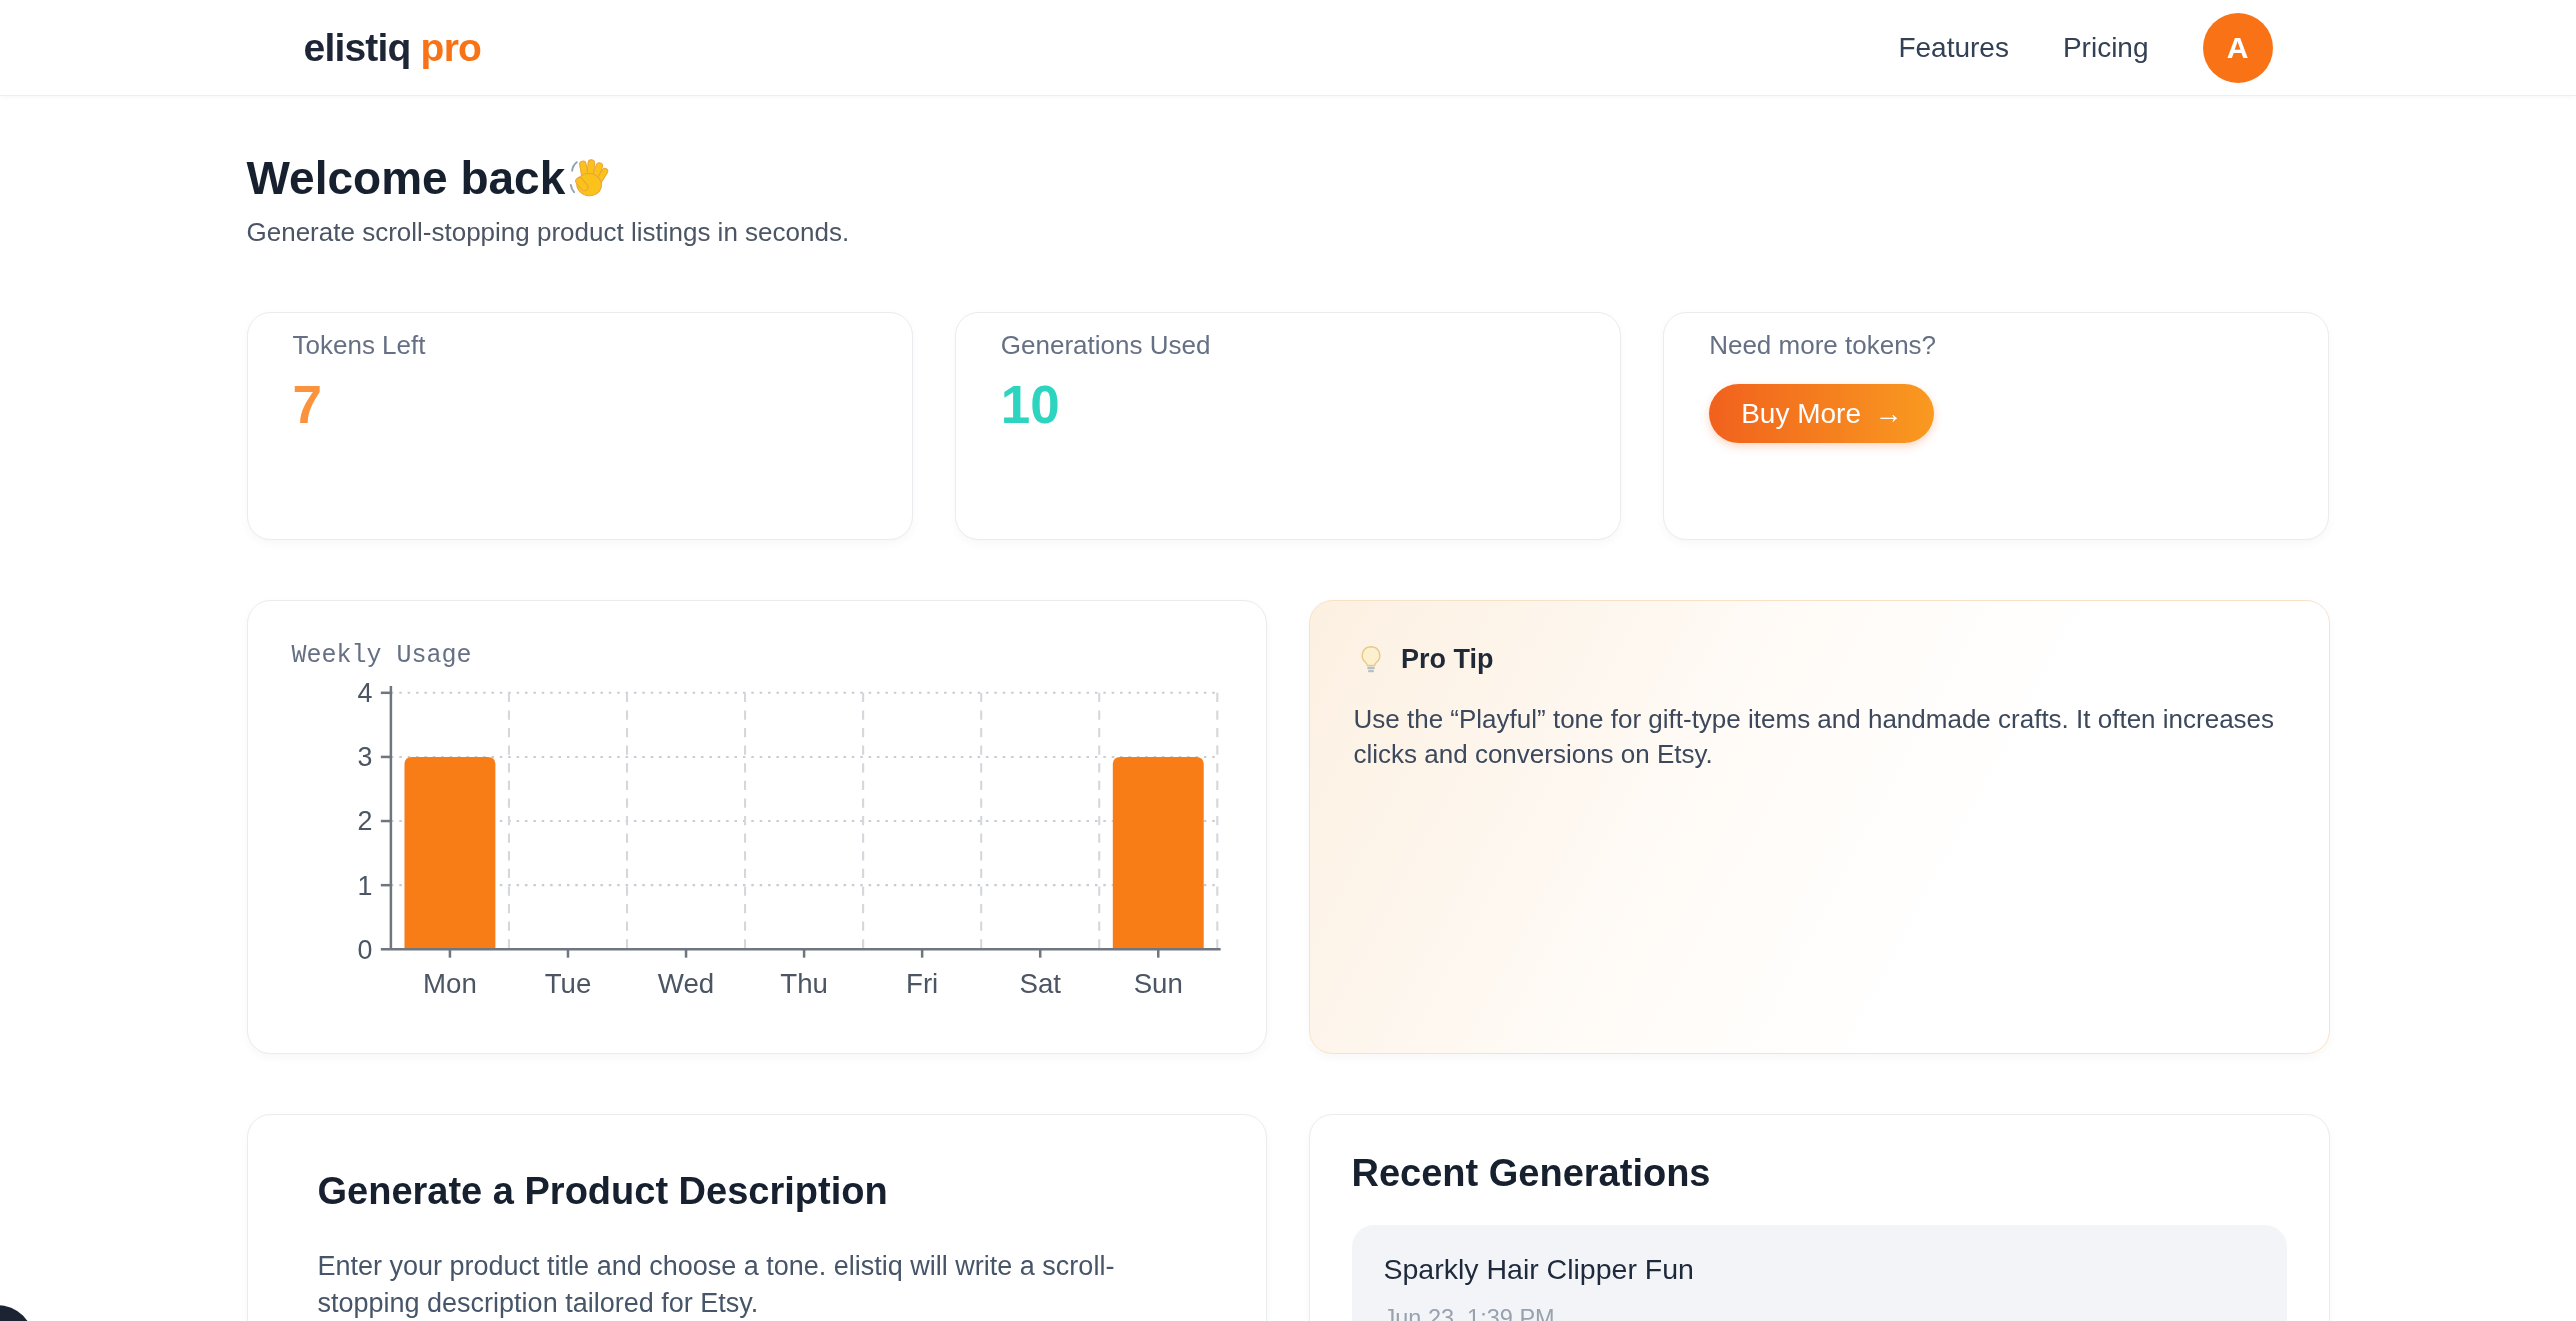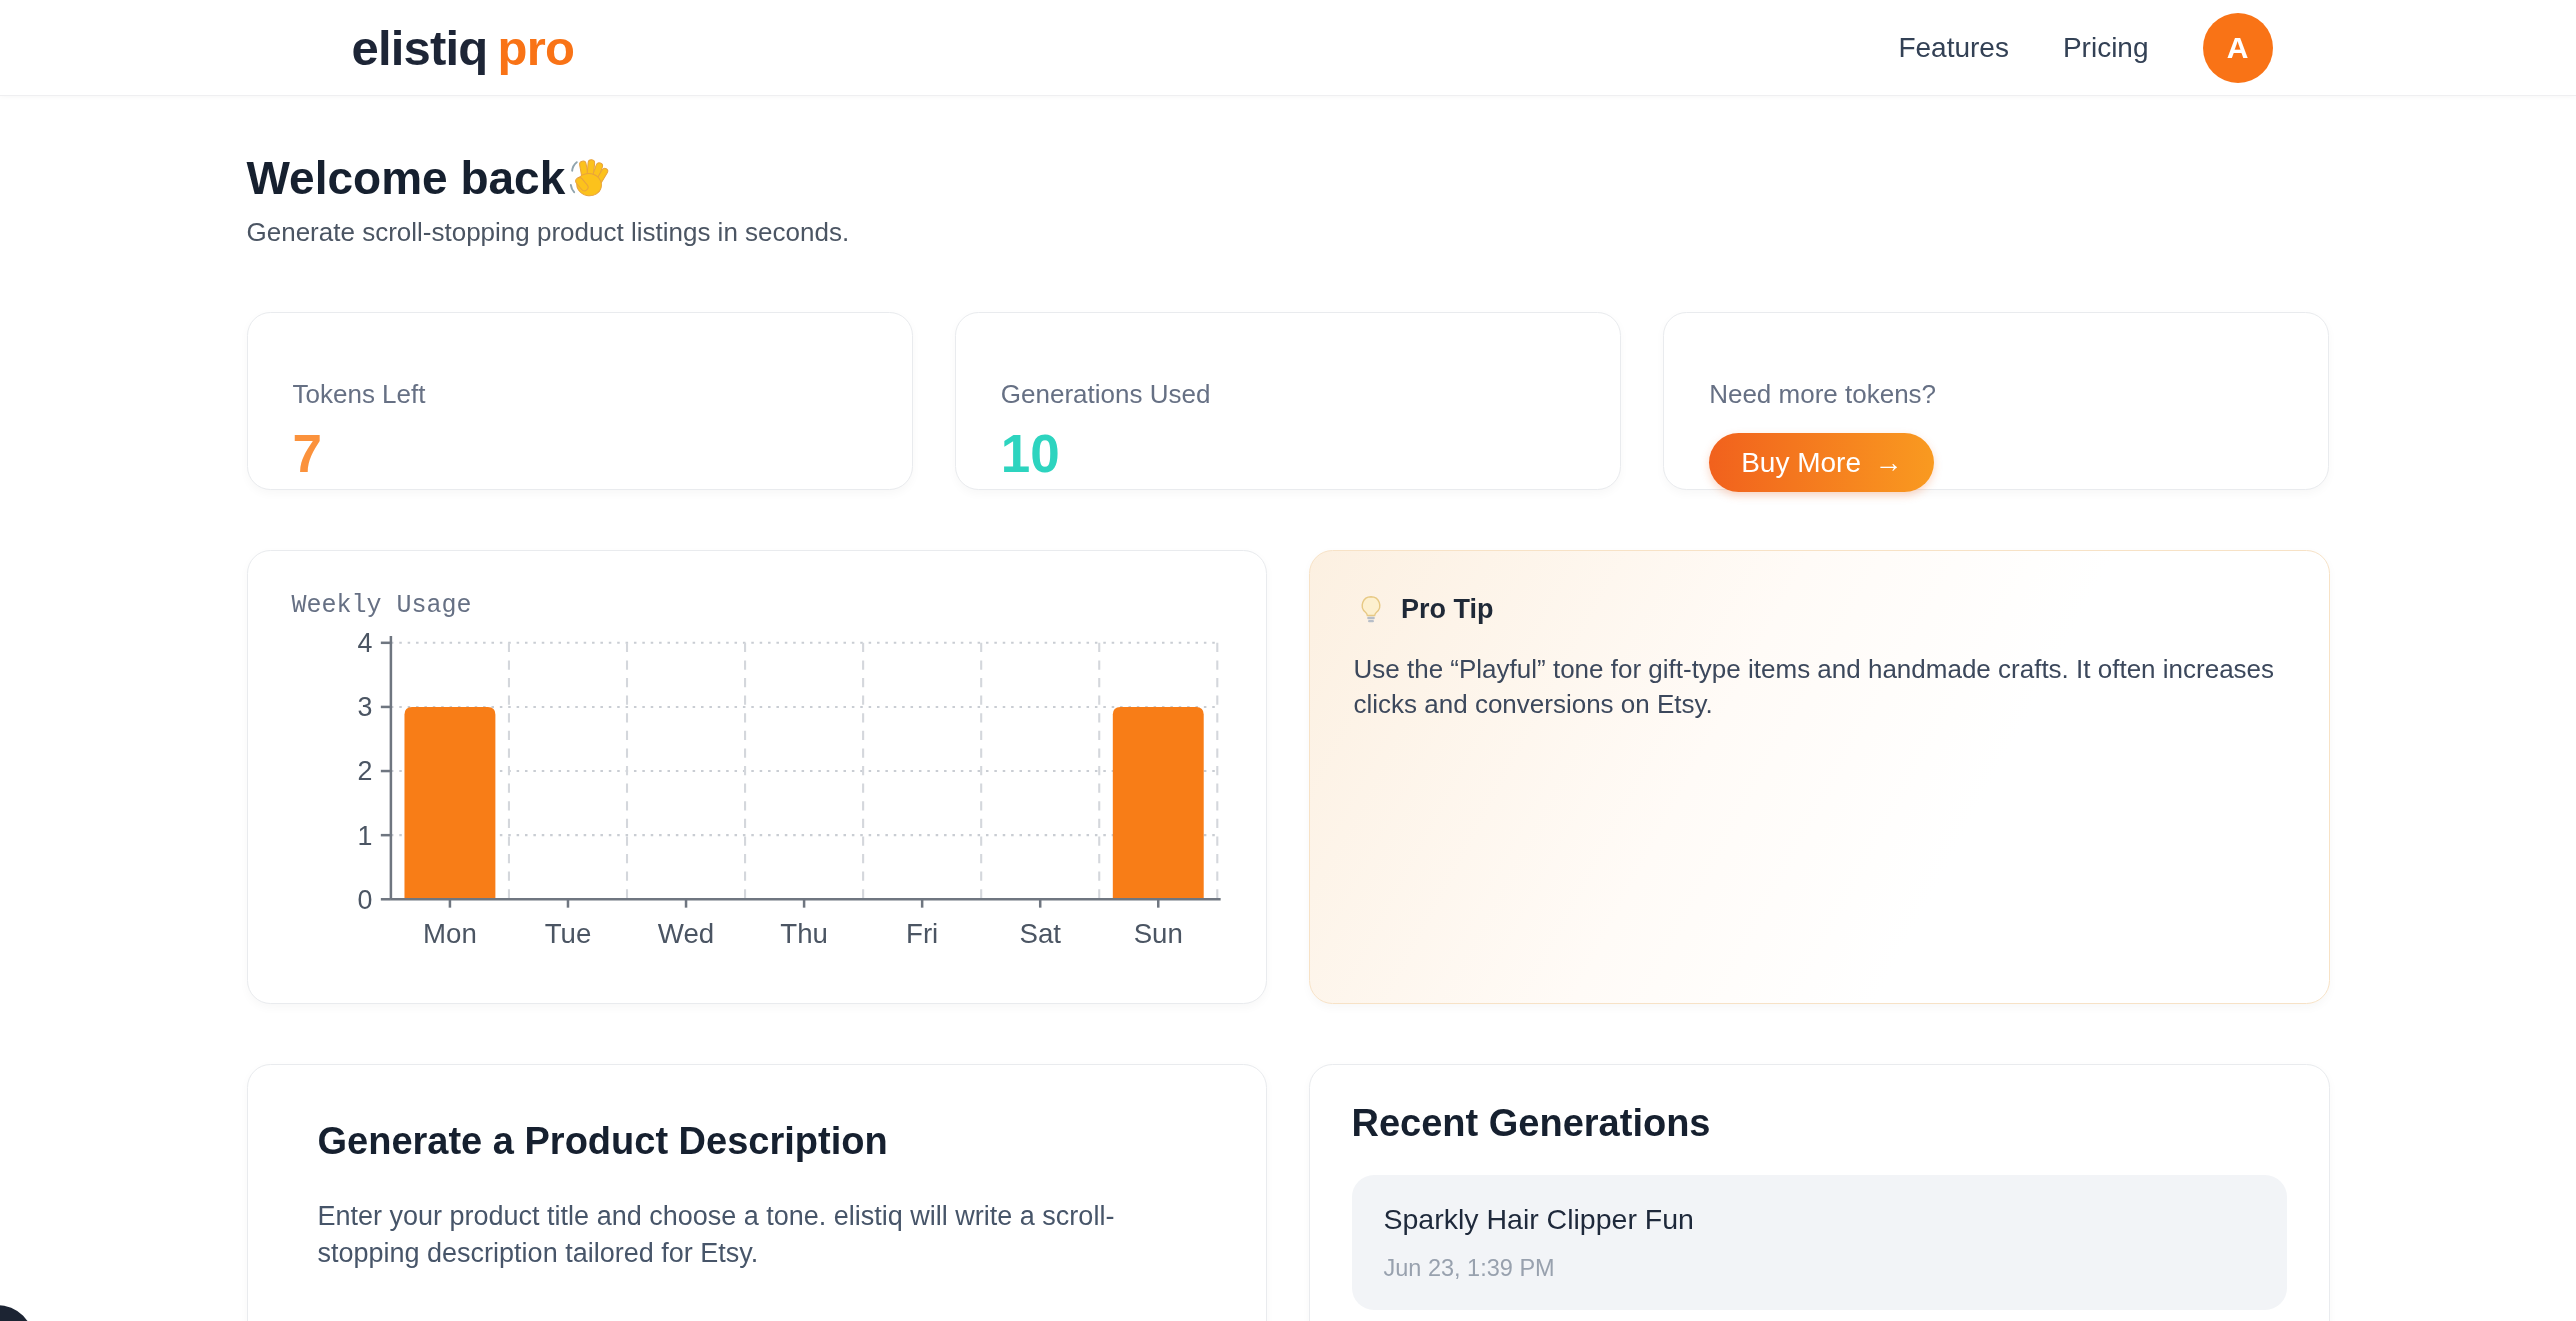--- a/index.html
+++ b/index.html
@@ -4,38 +4,38 @@
 <style>
   * { margin:0; padding:0; box-sizing:border-box; }
   html,body { width:2576px; height:1322px; overflow:hidden; background:#ffffff;
     font-family:"Liberation Sans", sans-serif; color:#16202f; }
 
   
   .header { height:96px; background:#fff; border-bottom:1.7px solid #efeff1;
     box-shadow:0 1.7px 5px rgba(15,23,42,.03); display:flex; align-items:center; position:relative; z-index:5;}
   .header-inner { width:2083px; margin:0 auto; padding:0 57px; display:flex;
     justify-content:space-between; align-items:center; }
-  .brand { font-size:49px; font-weight:bold; color:#1d2536; letter-spacing:-0.8px;margin-left:48px; }
+  .brand { font-size:39px; font-weight:bold; color:#1d2536; letter-spacing:-0.8px; }
   .brand .pro { color:#f97316; margin-left:10px; }
   .nav { display:flex; align-items:center; gap:54px; }
   .nav a { font-size:28px; color:#334155; text-decoration:none; }
   .avatar { width:70px; height:70px; border-radius:50%; background:#f97316; color:#fff;
     display:flex; align-items:center; justify-content:center; font-size:30px; font-weight:bold; }
 
   
   .container { width:2083px; margin:0 auto; }
   .welcome { margin-top:55px; }
   .welcome h1 { font-size:46px; font-weight:bold; color:#16202f; display:flex; align-items:center; }
   .subtitle { margin-top:11.7px; font-size:26px; color:#4b5563; }
 
   .card { background:#fff; border:1.7px solid #e9ebee; border-radius:23.5px;
     box-shadow:0 3.4px 10px rgba(15,23,42,.03); }
 
   .stats { display:grid; grid-template-columns:repeat(3,1fr); gap:42px; margin-top:64px; }
-  .stat-card { height:178px; padding:66px 45px; }
+  .stat-card { height:228px; padding:17px 45px; }
   .stat-label { font-size:26px; color:#667084; }
   .stat-value { margin-top:17px; font-size:53px; font-weight:bold; line-height:1; }
   .val-orange { color:#fb923c; }
   .val-teal { color:#2dd4bf; }
   .buy-btn { margin-top:23.5px; display:inline-flex; align-items:center; gap:13.4px;
     padding:13.4px 32px; border:none; border-radius:838px; cursor:pointer;
     background:linear-gradient(90deg,#f1611d 0%,#f99a20 100%);
     color:#fff; font-size:28px; font-weight:normal; font-family:inherit;
     box-shadow:0 3.4px 8.4px rgba(241,97,29,.25); }
 

